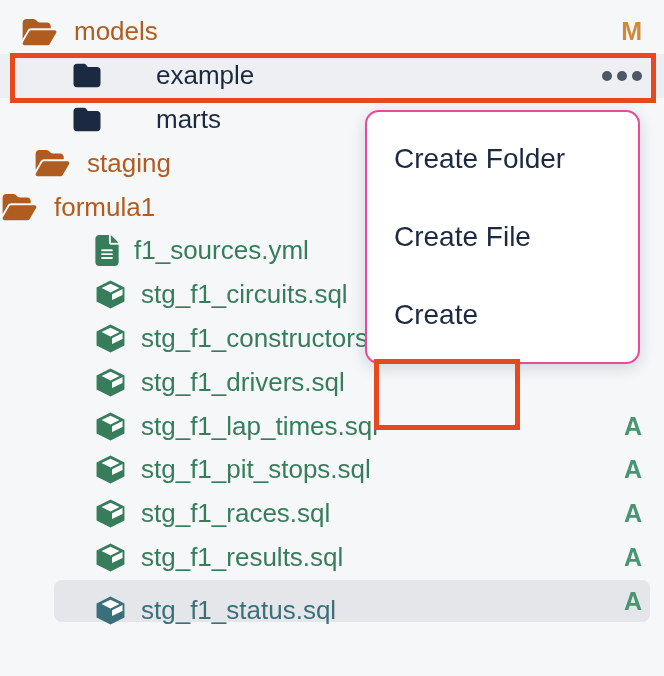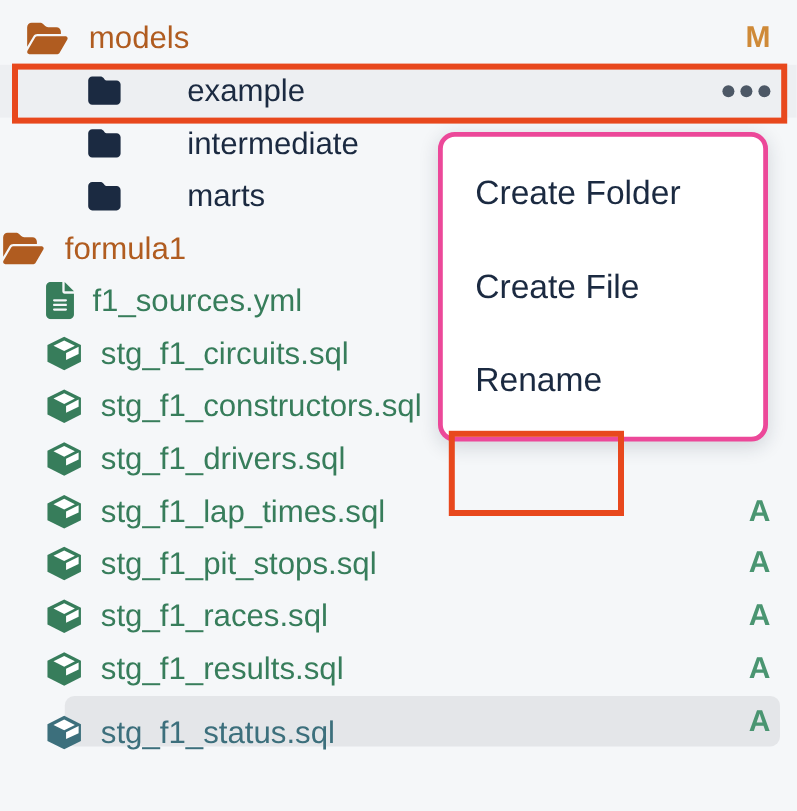--- a/index.html
+++ b/index.html
@@ -10,21 +10,21 @@
     -webkit-font-smoothing:antialiased;
   }
   #file-tree{position:absolute;left:0;top:0;width:664px;padding-top:10px;z-index:1;}
   .tree-row{
     position:relative;display:flex;align-items:center;height:43.8px;width:664px;
     box-sizing:border-box;font-size:26px;font-weight:500;cursor:pointer;
   }
   .tree-row.level-0{padding-left:20px;}
   .tree-row.level-1{padding-left:33px;}
   .tree-row.level-2{}
-  .tree-row.level-3{padding-left:38px;}
+  .tree-row.level-3{padding-left:95px;}
   .tree-row.highlighted{background:var(--row-highlight,#edeff2);}
   .selection-bg{
     position:absolute;left:54px;right:14px;top:1px;bottom:1px;border-radius:8px;
     background:var(--row-selected,#e4e6e9);z-index:0;
   }
   .row-content{position:relative;z-index:1;display:flex;align-items:center;width:100%;}
   .tree-icon{display:inline-flex;align-items:center;justify-content:center;flex:0 0 auto;}
   .tree-icon svg{display:block;}
   .icon-gap{margin-right:15px;}
   .tree-label{white-space:nowrap;}
@@ -34,21 +34,21 @@
   .style-teal{color:var(--teal,#3c6f7c);margin-top:19px;}
   .row-end{margin-left:auto;margin-right:22px;display:flex;align-items:center;}
   .badge{font-size:25px;font-weight:700;}
   .badge-m{color:var(--badge-orange,#cf8a38);}
   .badge-a{color:var(--badge-green,#4a9571);}
   .dots{display:flex;gap:5px;align-items:center;cursor:pointer;}
   .dots i{width:10px;height:10px;border-radius:50%;background:var(--slate,#4d5866);}
 
   #context-menu{
     position:absolute;left:365px;top:110px;width:275px;box-sizing:border-box;
-    background:var(--menu-bg,#ffffff);border:4px solid #ec4899;border-radius:14px;
+    background:var(--menu-bg,#ffffff);border:2px solid #ec4899;border-radius:14px;
     box-shadow:0 4px 16px rgba(25,39,58,0.16);padding:8px 0;z-index:10;overflow:hidden;
   }
   .menu-item{
     height:78px;line-height:78px;padding-left:27px;font-size:28px;
     color:var(--dark-text,#1b2a41);cursor:pointer;white-space:nowrap;
   }
   .menu-item.highlighted{background:var(--menu-hover,#ddeeeb);}
 
   .annotation-rect{
     position:absolute;box-sizing:border-box;border:5px solid var(--annotation,#e8481d);
@@ -91,42 +91,42 @@
         </span>
     </div>
   </div>
     <div class="tree-row level-1">
     <div class="row-content">
       <span class="tree-icon icon-gap style-dark">
           <svg width="32" height="27" viewBox="0 0 512 512" fill="currentColor">
             <path d="M64 480H448c35.3 0 64-28.7 64-64V160c0-35.3-28.7-64-64-64H288c-10.1 0-19.6-4.7-25.6-12.8L243.2 57.6C231.1 41.5 212.1 32 192 32H64C28.7 32 0 60.7 0 96V416c0 35.3 28.7 64 64 64z"></path>
           </svg>
         </span>
-      <span class="tree-label style-dark">intermediate</span>
+      <span class="tree-label style-dark">marts</span>
       <span class="row-end"></span>
     </div>
   </div>
     <div class="tree-row level-1">
-    <div class="row-content">
-      <span class="tree-icon icon-gap style-dark">
-          <svg width="32" height="27" viewBox="0 0 512 512" fill="currentColor">
-            <path d="M64 480H448c35.3 0 64-28.7 64-64V160c0-35.3-28.7-64-64-64H288c-10.1 0-19.6-4.7-25.6-12.8L243.2 57.6C231.1 41.5 212.1 32 192 32H64C28.7 32 0 60.7 0 96V416c0 35.3 28.7 64 64 64z"></path>
-          </svg>
-        </span>
-      <span class="tree-label style-dark">marts</span>
-      <span class="row-end"></span>
-    </div>
-  </div>
-    <div class="tree-row level-2">
     <div class="row-content">
       <span class="tree-icon icon-gap style-orange">
           <svg width="39" height="30" viewBox="0 0 576 512" fill="currentColor">
             <path d="M88.7 223.8L0 375.8V96C0 60.7 28.7 32 64 32H181.5c17 0 33.3 6.7 45.3 18.7l26.5 26.5c12 12 28.3 18.7 45.3 18.7H416c35.3 0 64 28.7 64 64v32H144c-22.8 0-43.8 12.1-55.3 31.8zm27.6 16.1C122.1 230 132.6 224 144 224H544c11.5 0 22 6.1 27.7 16.1s5.7 22.2-.1 32.1l-112 192C453.9 474 443.4 480 432 480H32c-11.5 0-22-6.1-27.7-16.1s-5.7-22.2 .1-32.1l112-192z"></path>
           </svg>
         </span>
+      <span class="tree-label style-orange">staging</span>
+      <span class="row-end"></span>
+    </div>
+  </div>
+    <div class="tree-row level-2">
+    <div class="row-content">
+      <span class="tree-icon icon-gap style-orange">
+          <svg width="39" height="30" viewBox="0 0 576 512" fill="currentColor">
+            <path d="M88.7 223.8L0 375.8V96C0 60.7 28.7 32 64 32H181.5c17 0 33.3 6.7 45.3 18.7l26.5 26.5c12 12 28.3 18.7 45.3 18.7H416c35.3 0 64 28.7 64 64v32H144c-22.8 0-43.8 12.1-55.3 31.8zm27.6 16.1C122.1 230 132.6 224 144 224H544c11.5 0 22 6.1 27.7 16.1s5.7 22.2-.1 32.1l-112 192C453.9 474 443.4 480 432 480H32c-11.5 0-22-6.1-27.7-16.1s-5.7-22.2 .1-32.1l112-192z"></path>
+          </svg>
+        </span>
       <span class="tree-label style-orange">formula1</span>
       <span class="row-end"></span>
     </div>
   </div>
     <div class="tree-row level-3">
     <div class="row-content">
       <span class="tree-icon icon-gap style-green">
           <svg width="24" height="31" viewBox="0 0 384 512" fill="currentColor">
             <path d="M64 0C28.7 0 0 28.7 0 64V448c0 35.3 28.7 64 64 64H320c35.3 0 64-28.7 64-64V160H256c-17.7 0-32-14.3-32-32V0H64zM256 0V128H384L256 0zM112 236H272c8.8 0 16 7.2 16 16s-7.2 16-16 16H112c-8.8 0-16-7.2-16-16s7.2-16 16-16zm0 64H272c8.8 0 16 7.2 16 16s-7.2 16-16 16H112c-8.8 0-16-7.2-16-16s7.2-16 16-16zm0 64H272c8.8 0 16 7.2 16 16s-7.2 16-16 16H112c-8.8 0-16-7.2-16-16s7.2-16 16-16z"></path>
           </svg>
@@ -248,17 +248,17 @@
       <span class="row-end">
           <span class="badge badge-a">A</span>
         </span>
     </div>
   </div>
   </div>
 
 <div id="context-menu">
     <div class="menu-item">Create Folder</div>
     <div class="menu-item">Create File</div>
-    <div class="menu-item">Rename</div>
+    <div class="menu-item">Create</div>
   </div>
 
 <div id="annotation-example" class="annotation-rect"></div>
 <div id="annotation-delete" class="annotation-rect"></div>
 
 </body></html>

